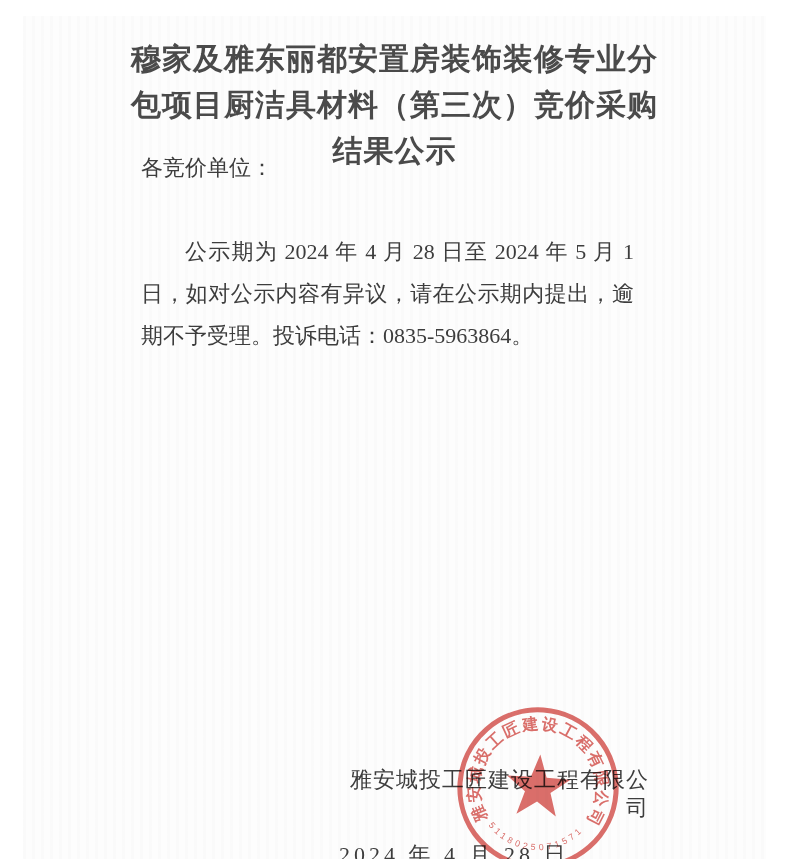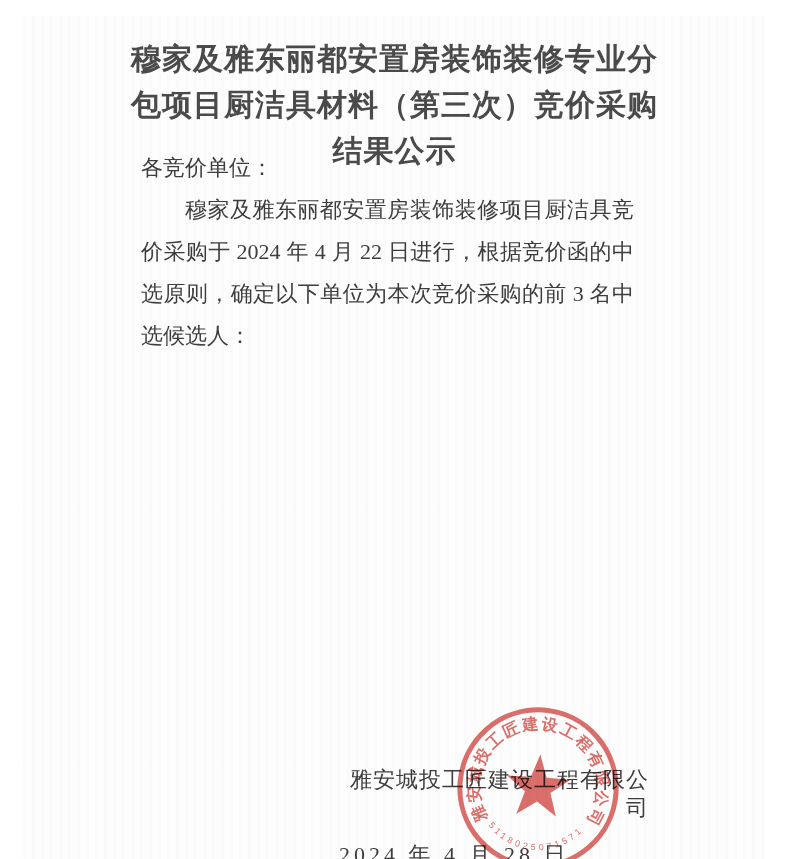--- a/index.html
+++ b/index.html
@@ -82,21 +82,21 @@
 </style>
 </head>
 <body>
 
 <div class="page">
 
   <div class="doc-title">穆家及雅东丽都安置房装饰装修专业分包项目厨洁具材料（第三次）竞价采购结果公示</div>
 
   <div class="doc-body">
     <p class="salutation">各竞价单位：</p>
-    <p class="para">穆家及雅东丽都安置房装饰装修项目厨洁具竞价采购于 2024 年 4 月 22 日进行，根据竞价函的中选原则，确定以下单位为本次竞价采购的前 3 名中选候选人：</p>
+    <p class="para gap-before">公示期为 2024 年 4 月 28 日至 2024 年 5 月 1 日，如对公示内容有异议，请在公示期内提出，逾期不予受理。投诉电话：0835-5963864。</p>
   </div>
 
   <div class="signature">
     <div class="sig-company">雅安城投工匠建设工程有限公司</div>
     <div class="sig-date">2024 年 4 月 28 日</div>
   </div>
 
   <svg class="seal" viewBox="0 0 200 200" xmlns="http://www.w3.org/2000/svg">
     <defs>
       <path id="arcTop" d="M 46.4,145 A 70,70 0 1 1 153.6,145" fill="none"></path>

